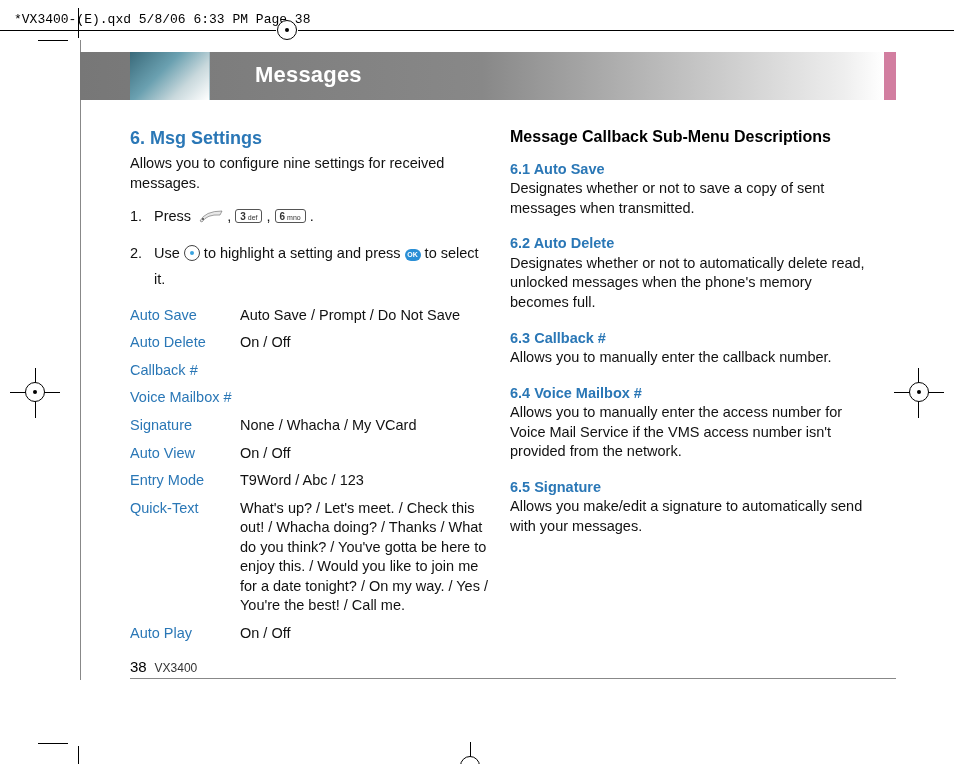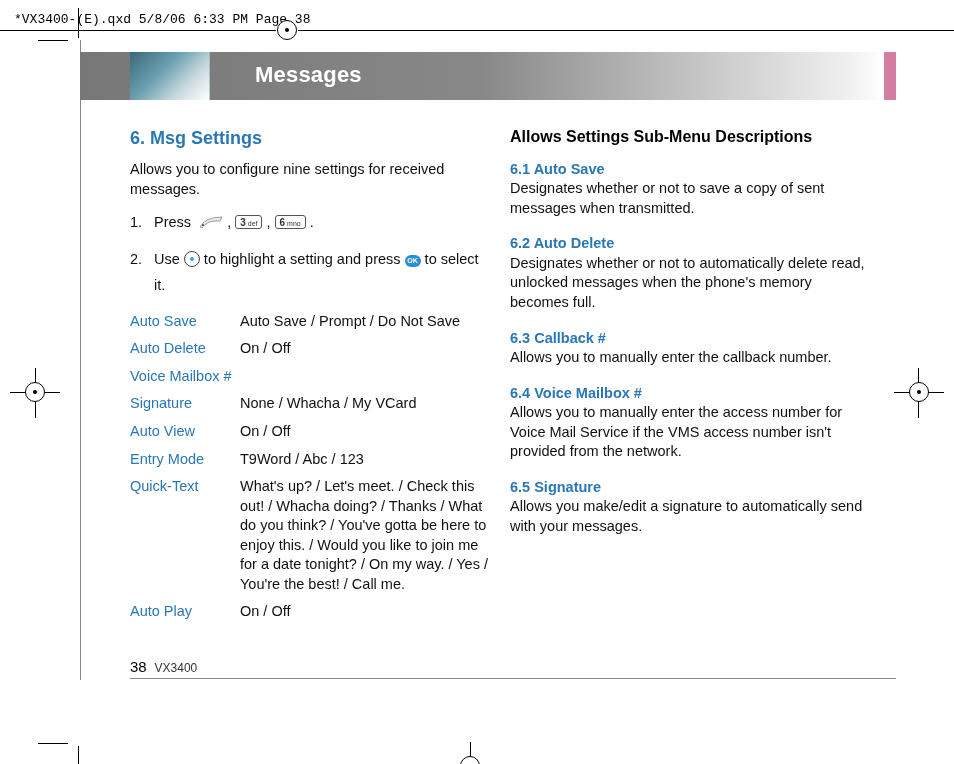--- a/index.html
+++ b/index.html
@@ -80,21 +80,21 @@
     line-height: 1.35;
     color:#111;
   }
   .col-left { left: 50px; }
   .col-right { left: 430px; }
 
   h2.section {
     color:#2a77b6;
     font-size:18px;
     font-weight:600;
-    margin-bottom:10px;
+    margin-bottom:4px;
   }
   h2.subhead-black {
     color:#000;
     font-size:16px;
     font-weight:700;
     margin-bottom:10px;
   }
   .blue-bold {
     color:#2a77b6;
     font-weight:700;
@@ -256,20 +256,24 @@
       <tbody>
           <tr>
             <td>Auto Save</td>
             <td>Auto Save / Prompt / Do Not Save</td>
           </tr>
       <tr>
             <td>Auto Delete</td>
             <td>On / Off</td>
           </tr>
       <tr>
+            <td>Callback #</td>
+            <td></td>
+          </tr>
+      <tr>
             <td>Voice Mailbox #</td>
             <td></td>
           </tr>
       <tr>
             <td>Signature</td>
             <td>None / Whacha / My VCard</td>
           </tr>
       <tr>
             <td>Auto View</td>
             <td>On / Off</td>
@@ -284,21 +288,21 @@
           </tr>
       <tr>
             <td>Auto Play</td>
             <td>On / Off</td>
           </tr>
     </tbody>
       </table>
   </div>
 
   <div class="col col-right">
-    <h2 class="subhead-black">Allows Settings Sub-Menu Descriptions</h2>
+    <h2 class="subhead-black">Message Callback Sub-Menu Descriptions</h2>
 
     <div class="sub-item">
       <div class="blue-bold">6.1 Auto Save</div>
       <p>Designates whether or not to save a copy of sent messages when transmitted.</p>
     </div>
     <div class="sub-item">
       <div class="blue-bold">6.2 Auto Delete</div>
       <p>Designates whether or not to automatically delete read, unlocked messages when the phone's memory becomes full.</p>
     </div>
     <div class="sub-item">

